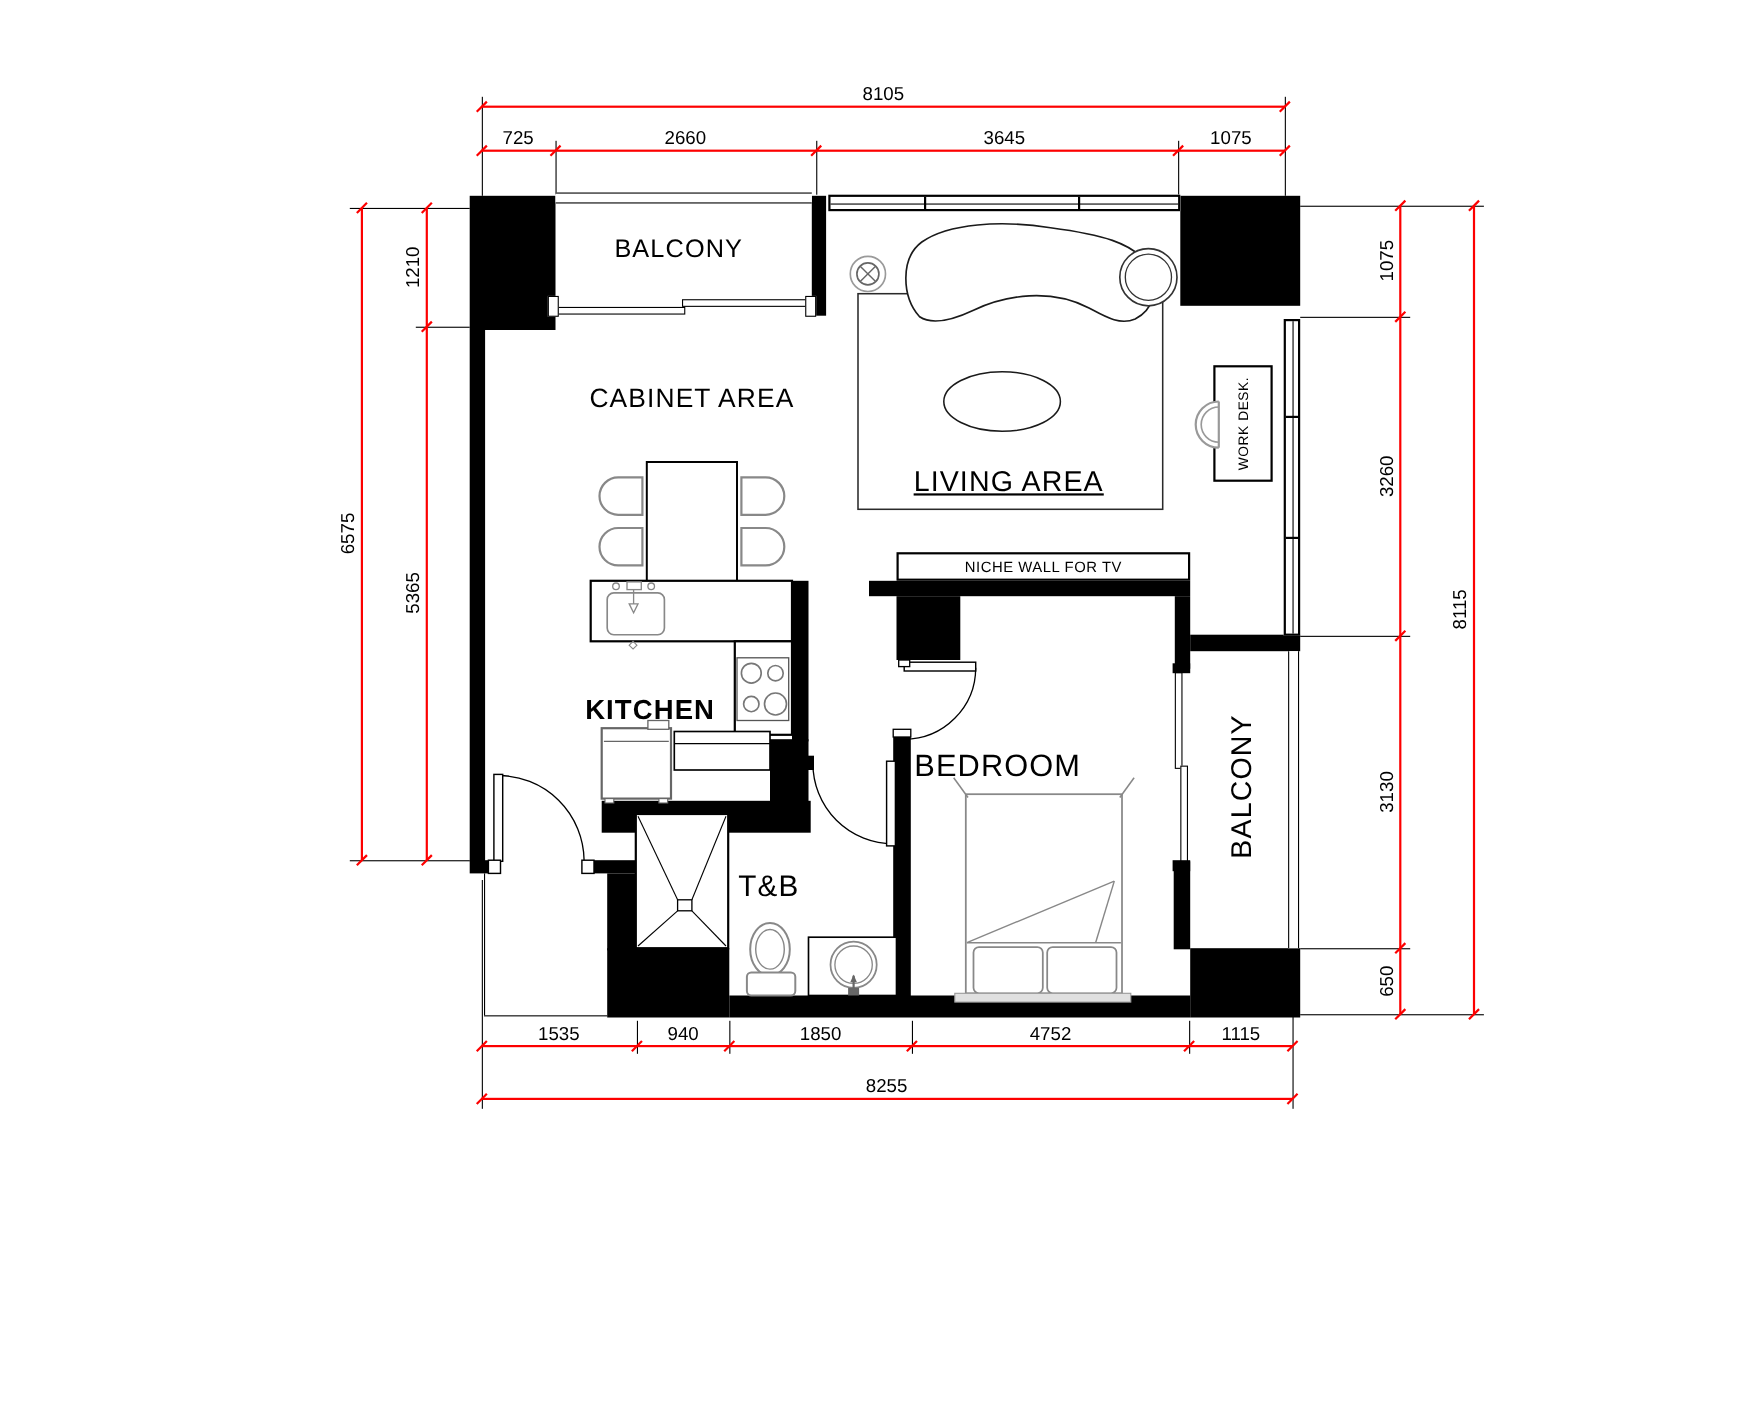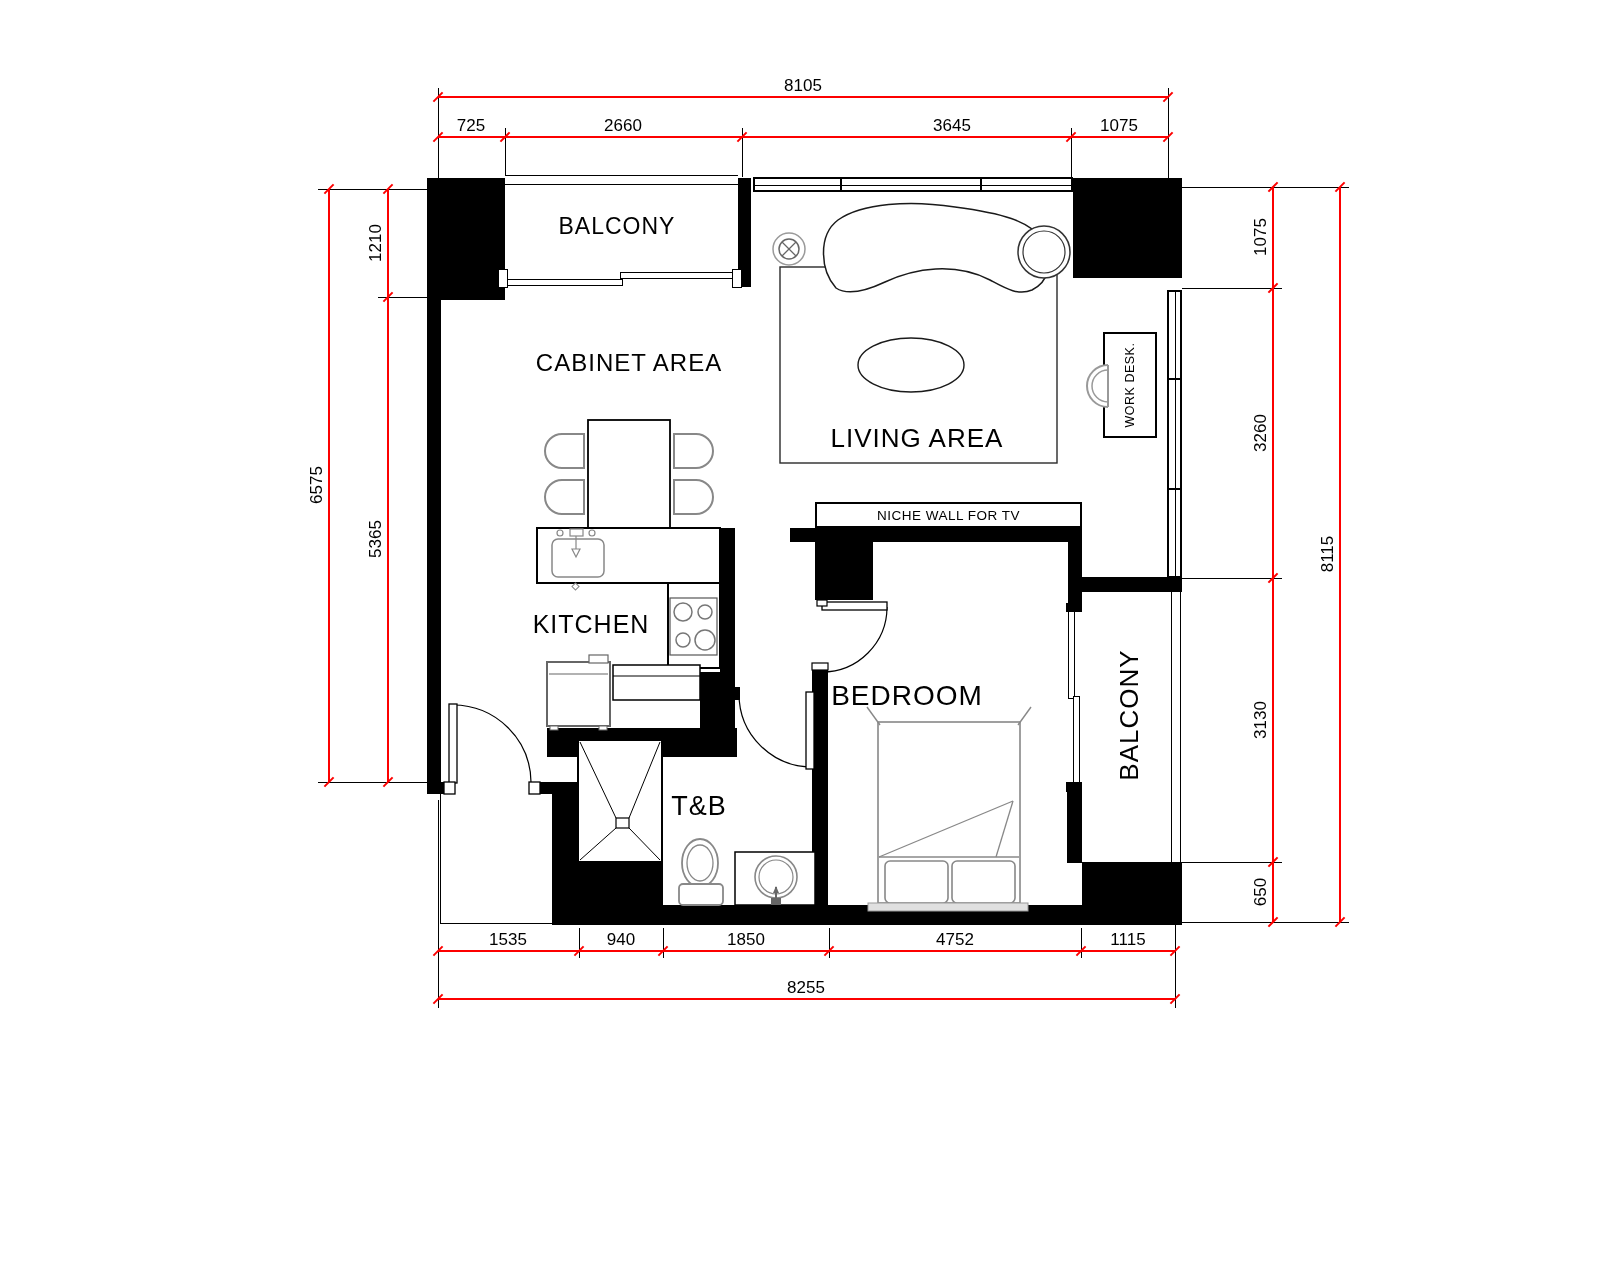--- a/index.html
+++ b/index.html
@@ -98,21 +98,21 @@
   <div class="tick" style="left:663px;top:951px;"></div>
   <div class="tick" style="left:829px;top:951px;"></div>
   <div class="tick" style="left:1081px;top:951px;"></div>
   <div class="tick" style="left:1175px;top:951px;"></div>
   <div class="tick" style="left:438px;top:999px;"></div>
   <div class="tick" style="left:1175px;top:999px;"></div>
 
   <div class="dimtext" style="left:803px;top:86px;">8105</div>
   <div class="dimtext" style="left:471px;top:126px;">725</div>
   <div class="dimtext" style="left:623px;top:126px;">2660</div>
-  <div class="dimtext" style="left:952px;top:126px;">3645</div>
+  <div class="dimtext" style="left:913px;top:126px;">3645</div>
   <div class="dimtext" style="left:1119px;top:126px;">1075</div>
 
   <div class="dimtext v" style="left:317px;top:485px;">6575</div>
   <div class="dimtext v" style="left:376px;top:243px;">1210</div>
   <div class="dimtext v" style="left:376px;top:539px;">5365</div>
 
   <div class="dimtext v" style="left:1261px;top:237px;">1075</div>
   <div class="dimtext v" style="left:1261px;top:433px;">3260</div>
   <div class="dimtext v" style="left:1261px;top:720px;">3130</div>
   <div class="dimtext v" style="left:1261px;top:892px;">650</div>
@@ -171,22 +171,22 @@
 
   <div class="labelbox" style="left:815px;top:502px;width:263px;height:22px;">
     <span>NICHE WALL FOR TV</span>
   </div>
   <div class="labelbox" style="left:1103px;top:332px;width:50px;height:102px;">
     <span class="roomlabel v" style="position:static;transform:rotate(-90deg);font-size:12.5px;letter-spacing:.5px;">WORK DESK.</span>
   </div>
 
   <div class="roomlabel" style="left:617px;top:226px;font-size:23px;">BALCONY</div>
   <div class="roomlabel" style="left:629px;top:363px;font-size:24px;">CABINET AREA</div>
-  <div class="roomlabel" style="left:917px;top:438px;font-size:26px;">LIVING AREA</div>
-  <div class="roomlabel" style="left:591px;top:624px;font-size:25px;">KITCHEN</div>
+  <div class="roomlabel" style="left:917px;top:438px;font-size:26px;text-decoration:underline;">LIVING AREA</div>
+  <div class="roomlabel" style="left:591px;top:646px;font-size:25px;font-weight:bold;">KITCHEN</div>
   <div class="roomlabel" style="left:699px;top:806px;font-size:27px;">T&amp;B</div>
   <div class="roomlabel" style="left:907px;top:696px;font-size:28px;">BEDROOM</div>
   <div class="roomlabel v" style="left:1129px;top:715px;font-size:26px;">BALCONY</div>
 
   <svg class="furn" width="1600" height="1280" viewBox="0 0 1600 1280">
 
     <g>
       <rect x="780" y="267" width="277" height="196" fill="none" stroke="#2a2a2a" stroke-width="1.4"></rect>
     </g>
 

